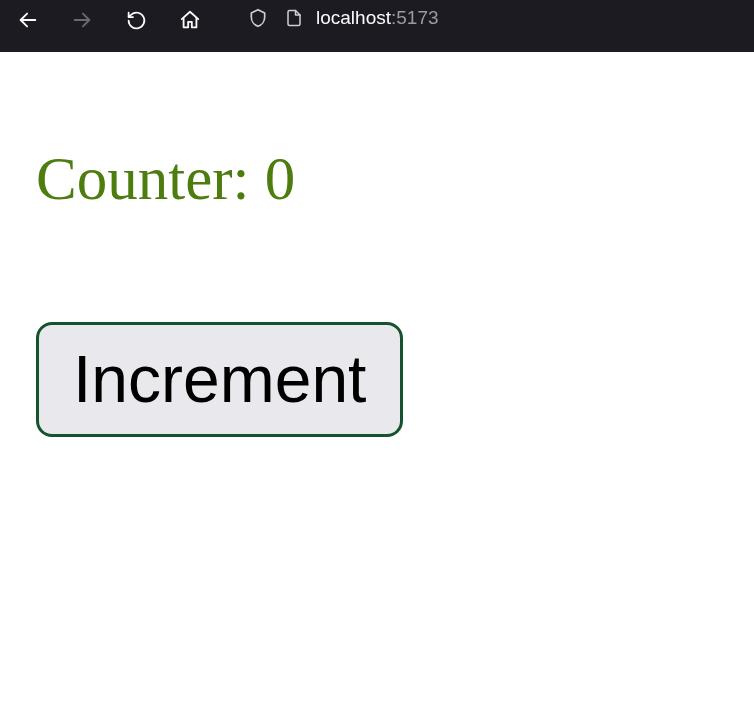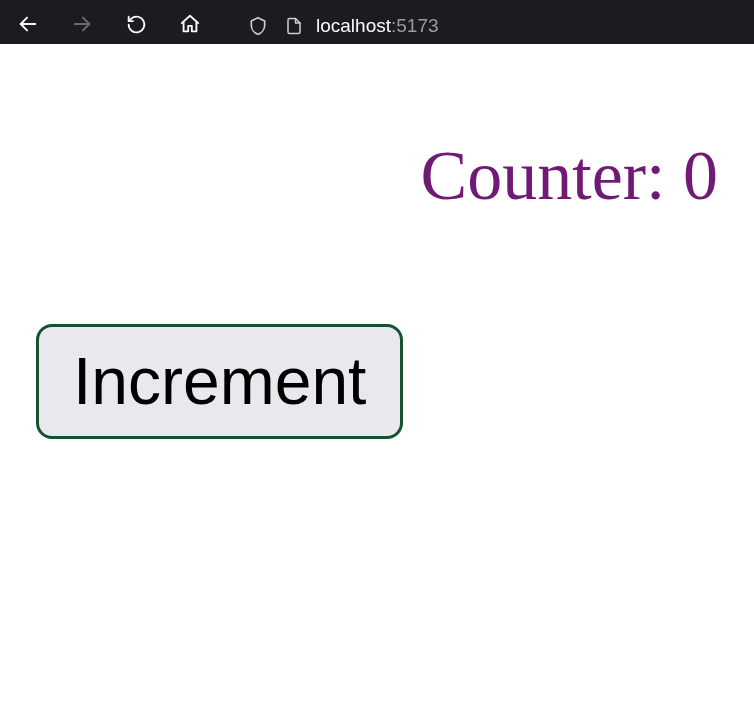--- a/index.html
+++ b/index.html
@@ -8,24 +8,24 @@
       box-sizing: border-box;
     }
     body {
       width: 754px;
       height: 702px;
       background: white;
       font-family: sans-serif;
       overflow: hidden;
     }
     .browser-chrome {
-      height: 44px;
+      height: 52px;
       background: #1c1b22;
       display: flex;
-      align-items: flex-end;
+      align-items: flex-start;
       padding: 0 8px;
       gap: 14px;
     }
     .nav-btn {
       width: 40px;
       height: 40px;
       display: flex;
       align-items: center;
       justify-content: center;
       color: #fbfbfe;
@@ -55,25 +55,24 @@
       display: flex;
       align-items: center;
       justify-content: center;
       color: #cfcfd3;
     }
     .content {
       padding: 92px 36px 0 36px;
     }
     .counter-heading {
       font-family: Georgia, 'Times New Roman', Times, serif;
-      font-size: 70px;
+      font-size: 61px;
       font-weight: 400;
-      color: #701a75;
+      color: #4d7c0f;
       letter-spacing: 0px;
-      text-align: right;
     }
     .increment-button {
       margin-top: 108px;
       font-family: Verdana, Geneva, sans-serif;
       font-size: 66px;
       font-weight: 400;
       color: #000;
       background: #e9e9ed;
       border: 3px solid #14532d;
       border-radius: 16px;

